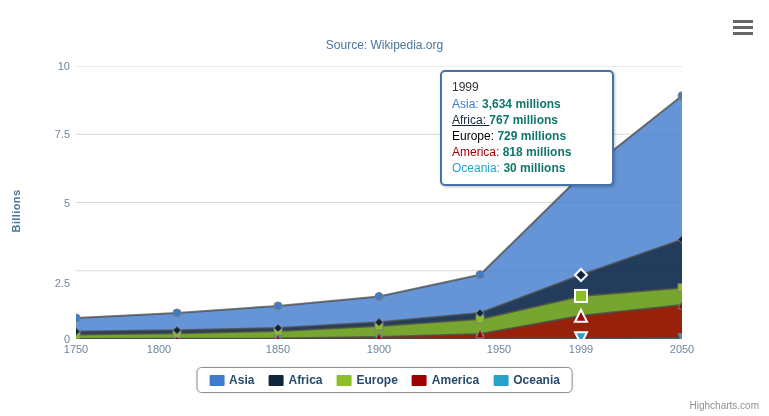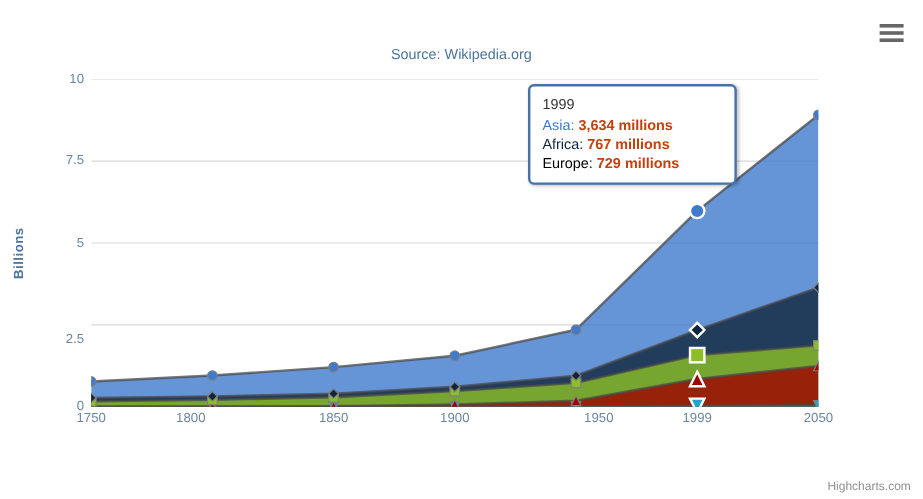--- a/index.html
+++ b/index.html
@@ -165,21 +165,21 @@
     color: #333333;
     white-space: nowrap;
   }
   #tooltip .tt-header {
     font-size: 12px;
     color: #333333;
     margin-bottom: 1px;
   }
   .tt-row { font-size: 12px; }
   .tt-name { font-weight: normal; }
-  .tt-value { font-weight: bold; color: #c2410c; }
+  .tt-value { font-weight: bold; color: #0f766e; }
 
   
   #credits {
     position: absolute;
     right: 10px;
     bottom: 5px;
     font-size: 10px;
     color: #909090;
     cursor: pointer;
   }
@@ -264,24 +264,48 @@
   <div id="x-axis-labels">
       <div class="x-label" style="left: 0px;">1750</div>
       <div class="x-label" style="left: 83px;">1800</div>
       <div class="x-label" style="left: 202px;">1850</div>
       <div class="x-label" style="left: 303px;">1900</div>
       <div class="x-label" style="left: 404px; margin-left: 19px;">1950</div>
       <div class="x-label" style="left: 505px;">1999</div>
       <div class="x-label" style="left: 606px;">2050</div>
     </div>
 
+  <div id="legend">
+      <div class="legend-item">
+        <span class="legend-swatch" style="background: rgb(62, 123, 204);"></span>
+        <span class="legend-label">Asia</span>
+      </div>
+      <div class="legend-item">
+        <span class="legend-swatch" style="background: rgb(17, 37, 60);"></span>
+        <span class="legend-label">Africa</span>
+      </div>
+      <div class="legend-item">
+        <span class="legend-swatch" style="background: rgb(140, 191, 38);"></span>
+        <span class="legend-label">Europe</span>
+      </div>
+      <div class="legend-item">
+        <span class="legend-swatch" style="background: rgb(161, 0, 0);"></span>
+        <span class="legend-label">America</span>
+      </div>
+      <div class="legend-item">
+        <span class="legend-swatch" style="background: rgb(36, 162, 200);"></span>
+        <span class="legend-label">Oceania</span>
+      </div>
+    </div>
 
   <div id="tooltip">
     <div class="tt-header">1999</div>
     <div id="tooltip-rows">
         <div class="tt-row"><span class="tt-name" style="color: rgb(62, 123, 204);">Asia: </span><span class="tt-value">3,634 millions</span></div>
-        <div class="tt-row"><span class="tt-name" style="color: rgb(17, 37, 60);">Africa: </span><span class="tt-value">767 millions</span></div>
+        <div class="tt-row"><span class="tt-name" style="color: rgb(17, 37, 60); text-decoration: underline;">Africa: </span><span class="tt-value">767 millions</span></div>
         <div class="tt-row"><span class="tt-name" style="color: #000000;">Europe: </span><span class="tt-value">729 millions</span></div>
+        <div class="tt-row"><span class="tt-name" style="color: rgb(161, 0, 0);">America: </span><span class="tt-value">818 millions</span></div>
+        <div class="tt-row"><span class="tt-name" style="color: rgb(36, 162, 200);">Oceania: </span><span class="tt-value">30 millions</span></div>
       </div>
   </div>
 
   <div id="credits">Highcharts.com</div>
 </div>
 
 </body></html>

